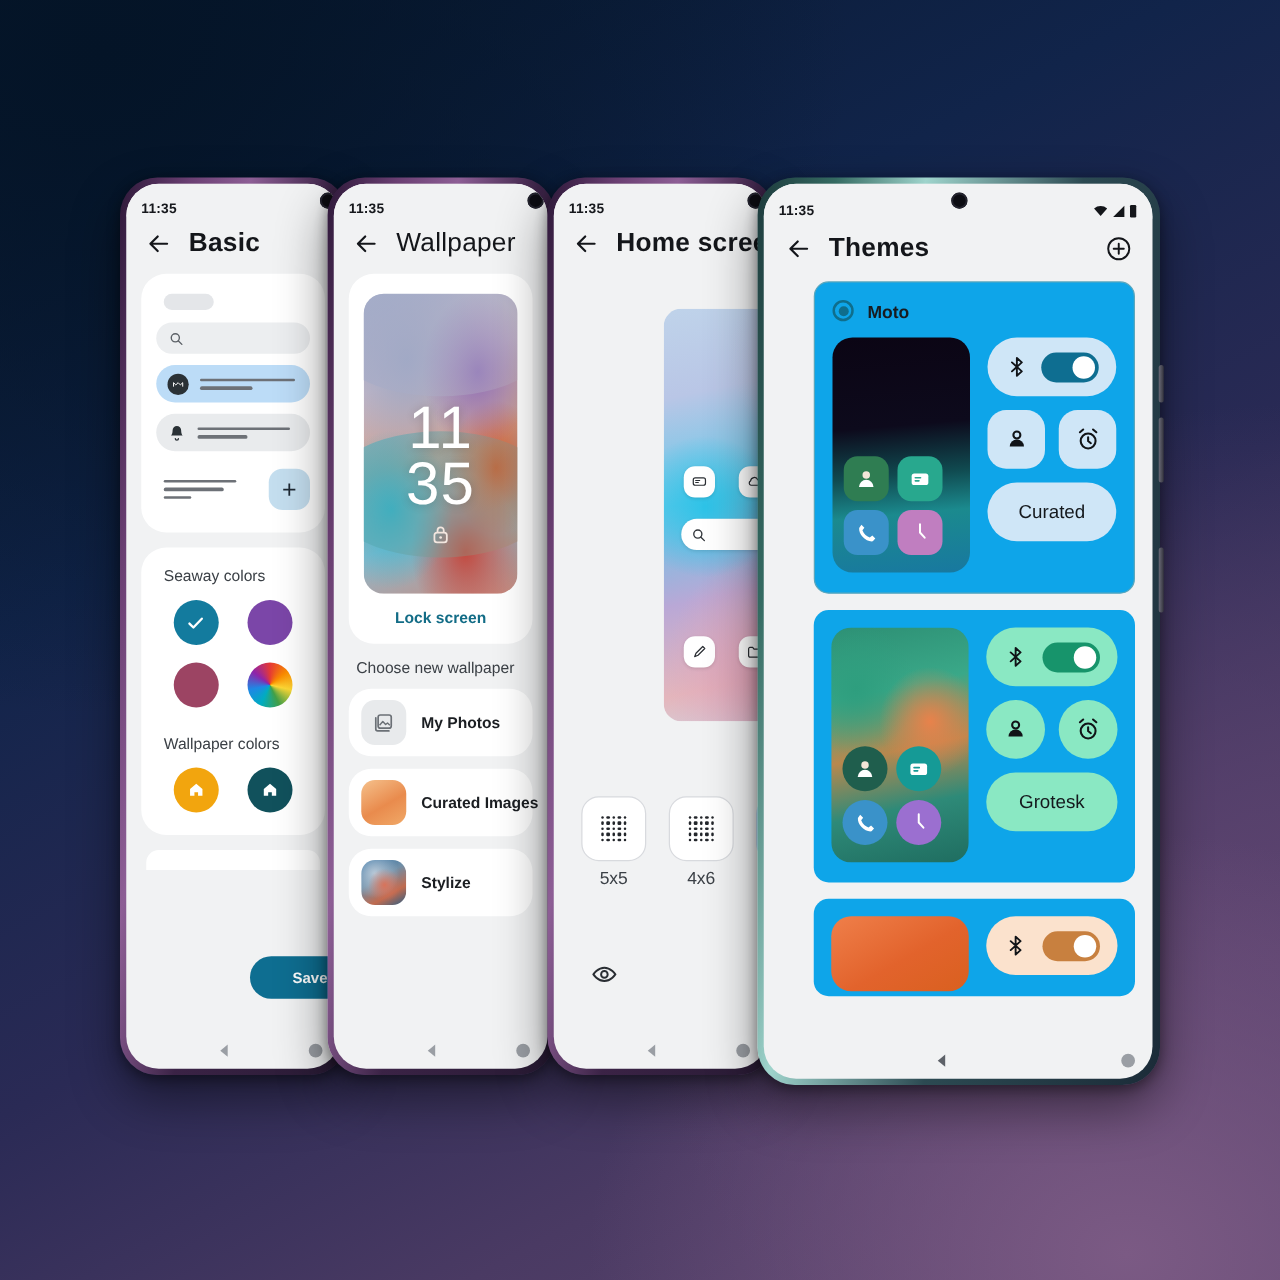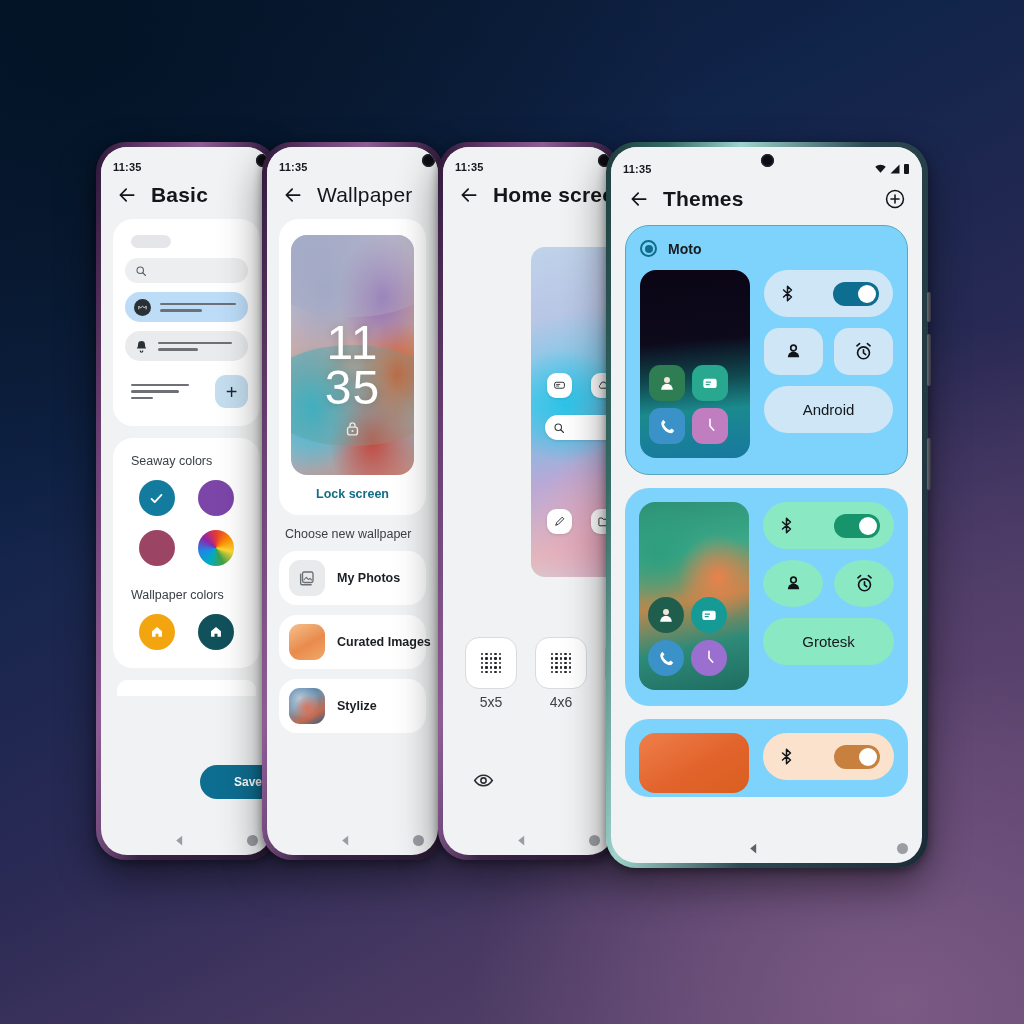--- a/index.html
+++ b/index.html
@@ -168,21 +168,21 @@
     border: 1.4px solid #d8dade; display: flex; align-items: center; justify-content: center;
   }
   .grid-box.sel { background: #bfddf8; border-color: #bfddf8; }
   .grid-dots { display: grid; gap: 2px; }
   .grid-dots i { width: 2.6px; height: 2.6px; background: #23262b; border-radius: 1px; display: block; }
   .grid-lbl { font-size: 14px; color: #3c4147; margin-top: 5px; }
   .eye-btn { position: absolute; left: 30px; bottom: 60px; }
 
   
   .theme-card {
-    background: #7dd3fc; border-radius: 24px; padding: 14px 14px 16px; margin-bottom: 13px;
+    background: #0ea5e9; border-radius: 12px; padding: 14px 14px 16px; margin-bottom: 13px; margin-left: 26px;
   }
   .theme-card.active { border: 1.6px solid #5aa7bd; }
   .theme-head { display: flex; align-items: center; gap: 11px; margin-bottom: 13px; }
   .radio { width: 17px; height: 17px; border-radius: 50%; border: 2px solid #2c3035; position: relative; flex: none; }
   .radio.on { border-color: #0f6e8c; }
   .radio.on::after {
     content: ""; position: absolute; inset: 2.5px; border-radius: 50%; background: #0f6e8c;
   }
   .theme-name { font-size: 14px; font-weight: 700; color: #181b1f; }
   .theme-body { display: flex; gap: 14px; }
@@ -612,21 +612,21 @@
                     <path d="M5.5 18.5a6.5 6.5 0 0113 0z" fill="#111418"></path>
                   </svg>
                 </div>
                 <div class="tile-sm sq-tile" style="background:#cfe6f7;">
                   <svg width="21" height="21" viewBox="0 0 24 24">
                     <circle cx="12" cy="13.5" r="6.8" fill="none" stroke="#111418" stroke-width="1.9"></circle>
                     <path d="M12 10v3.5l2.5 2M4.5 5.5l3-2.5M19.5 5.5l-3-2.5" fill="none" stroke="#111418" stroke-width="1.9" stroke-linecap="round"></path>
                   </svg>
                 </div>
               </div>
-              <div class="tile-font" style="background:#cfe6f7; color:#14181c;">Android</div>
+              <div class="tile-font" style="background:#cfe6f7; color:#14181c;">Curated</div>
             </div>
           </div>
         </div>
 
         <div class="theme-card">
           <div class="theme-body">
             <div class="mini-wall seaway">
               <div class="mini-icons">
                 <div class="mini-ic ci" style="background:#1f5e4d;">
                   <svg width="20" height="20" viewBox="0 0 24 24">

